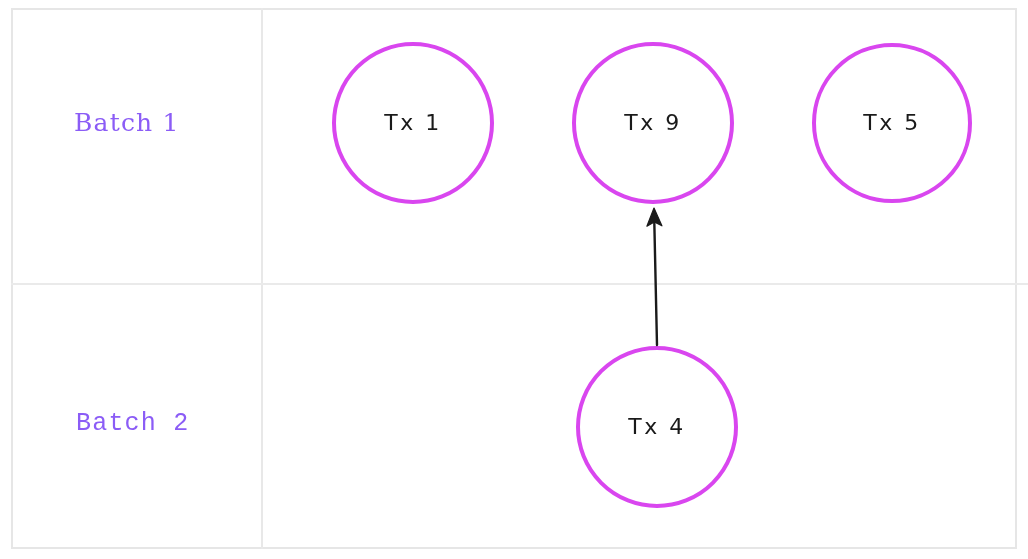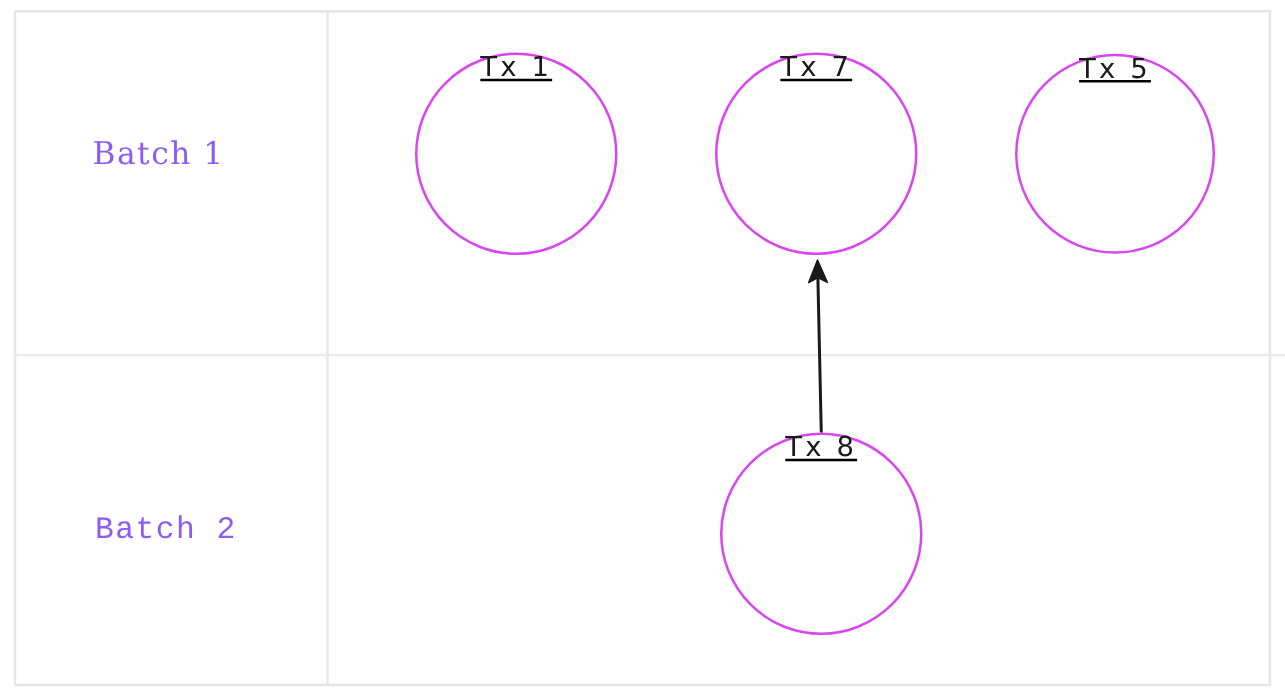--- a/index.html
+++ b/index.html
@@ -54,28 +54,27 @@
     letter-spacing: 1.2px;
     white-space: nowrap;
     line-height: 1;
   }
   #batch-1-label { left: 74px; top: 110px; }
   #batch-2-label { left: 76px; top: 411px; font-family: Liberation Mono, monospace; }
 
   
   .tx-node {
     position: absolute;
-    border: 2px solid #d946ef;
+    border: 4px solid #d946ef;
     border-radius: 50%;
     background: #ffffff;
     box-sizing: border-box;
     display: flex;
-    align-items: flex-start;
+    align-items: center;
     justify-content: center;
-    text-decoration: underline;
   }
   .tx-label {
     color: #1a1a1a;
     font-family: "DejaVu Sans", sans-serif;
     font-size: 22px;
     font-weight: 400;
     letter-spacing: 2.5px;
     white-space: nowrap;
     line-height: 1;
   }
@@ -105,29 +104,29 @@
 
   <div id="batch-1-label" class="batch-label">Batch 1</div>
 
   <div id="batch-2-label" class="batch-label">Batch 2</div>
 
   <div id="tx-1" class="tx-node" style="left: 332px; top: 42px; width: 162px; height: 162px;">
     <span class="tx-label">Tx 1</span>
   </div>
 
   <div id="tx-2" class="tx-node" style="left: 572px; top: 42px; width: 162px; height: 162px;">
-    <span class="tx-label">Tx 7</span>
+    <span class="tx-label">Tx 9</span>
   </div>
 
   <div id="tx-3" class="tx-node" style="left: 812px; top: 43px; width: 160px; height: 160px;">
     <span class="tx-label">Tx 5</span>
   </div>
 
   <div id="tx-4" class="tx-node" style="left: 576px; top: 346px; width: 162px; height: 162px;">
-    <span class="tx-label">Tx 8</span>
+    <span class="tx-label">Tx 4</span>
   </div>
 
   <svg id="edge-layer" viewBox="0 0 1028 559">
     <g>
       <line id="edge-line" x1="657" y1="345" x2="654.328388429281" y2="222.9964049371679" stroke="#1a1a1a" stroke-width="2.4" stroke-linecap="round"></line>
       <polygon id="edge-head" points="654,208 661.8922685837211,225.83149170996097 654.306495867329,221.9966446080234 646.8958636465533,226.15988013924203" fill="#1a1a1a" stroke="#1a1a1a" stroke-width="1.2" stroke-linejoin="round"></polygon>
     </g>
   </svg>
 
 </div>

